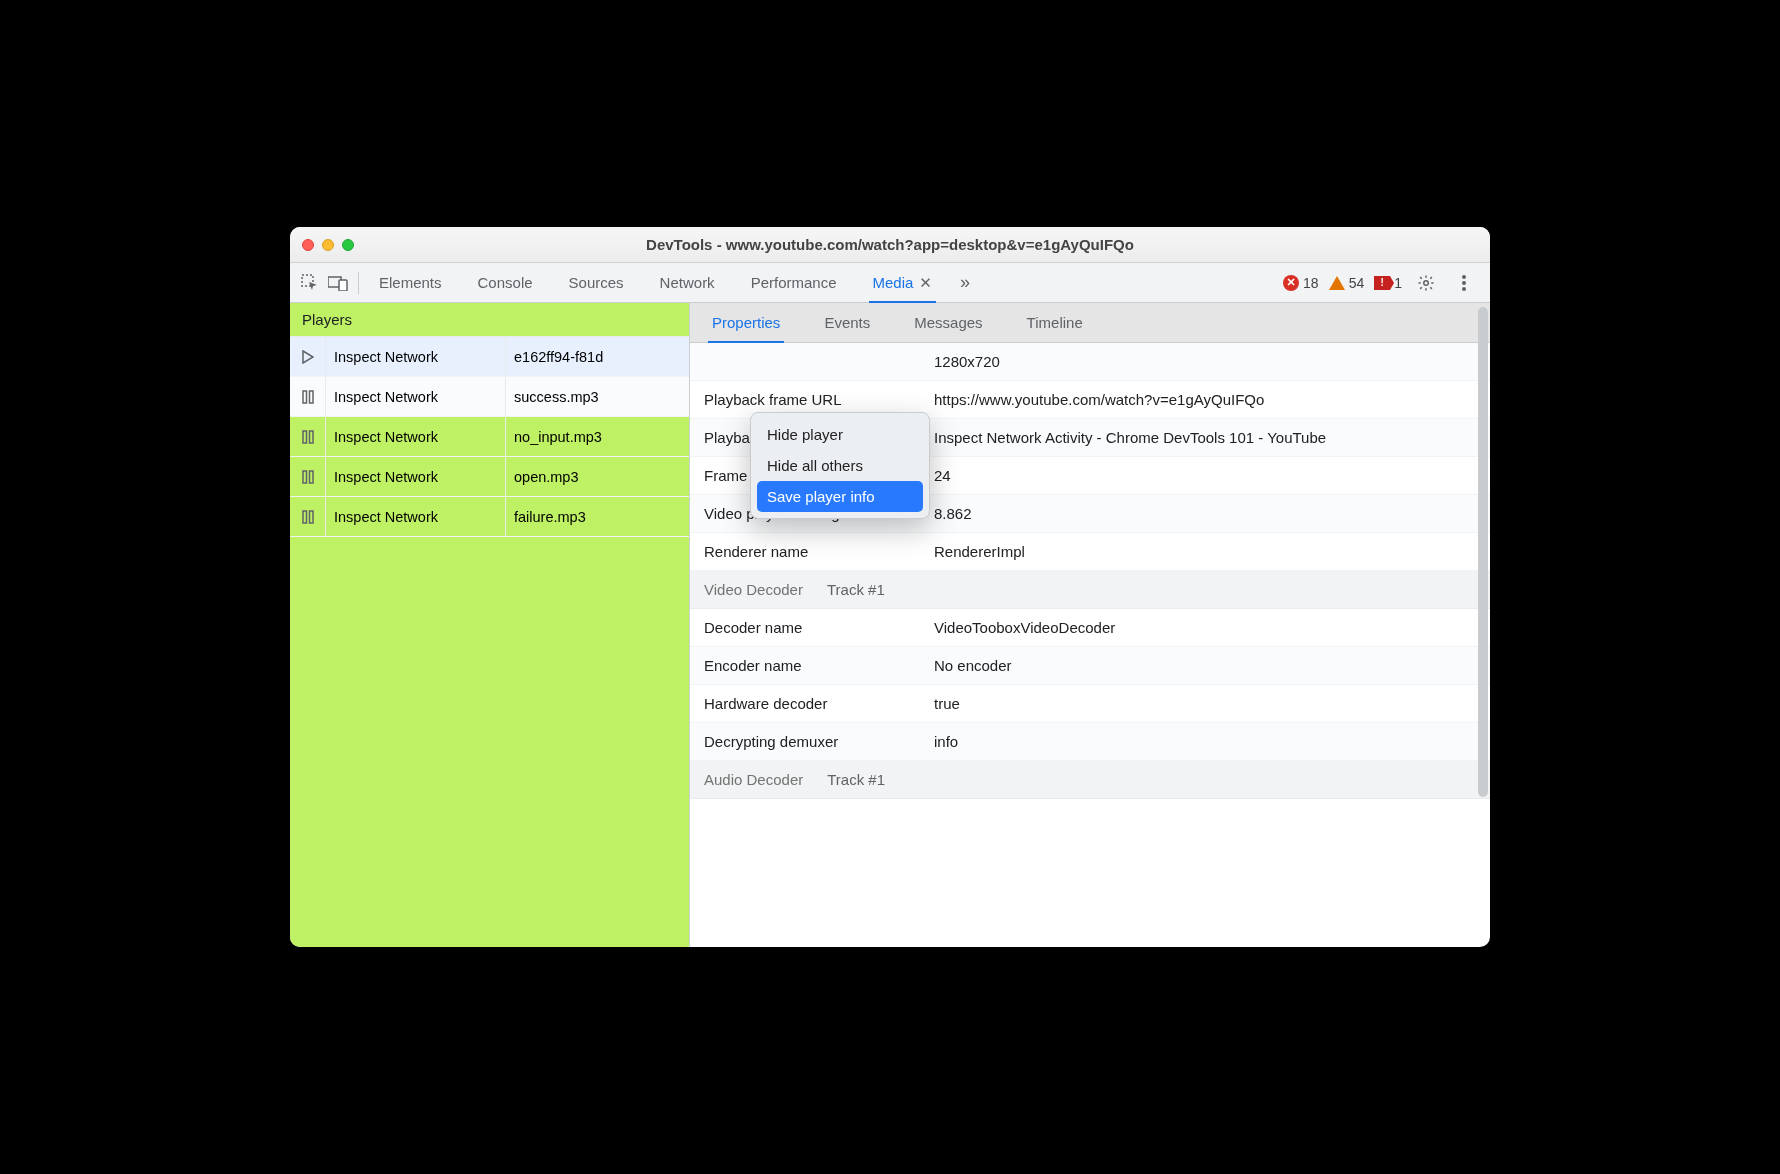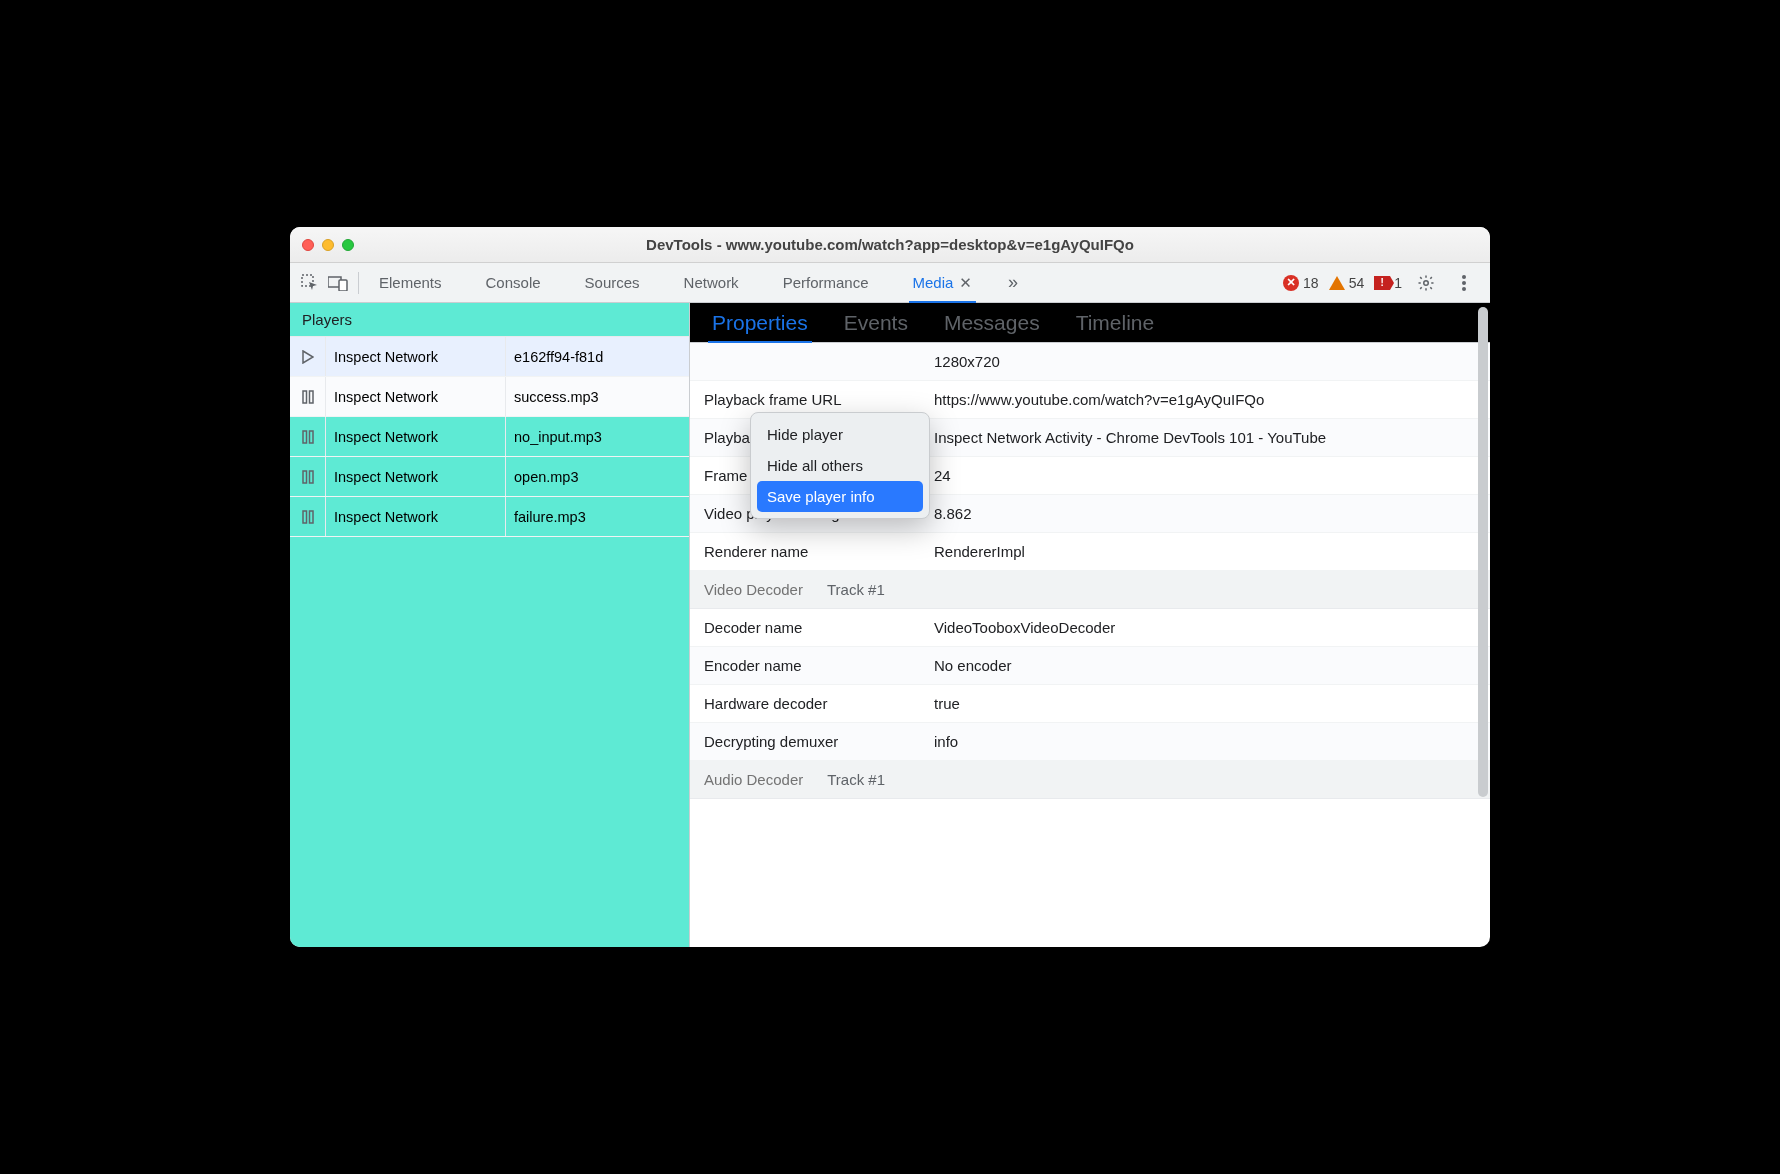--- a/index.html
+++ b/index.html
@@ -54,50 +54,50 @@
     border-bottom:1px solid #cacdd1;
     display:flex;
     align-items:center;
     padding:0 6px;
     font-size:15px;
     color:#5f6368;
   }
   .tb-icon { width:28px; height:28px; display:flex; align-items:center; justify-content:center; border-radius:4px; }
   .tb-icon svg { display:block; }
   .tb-sep { width:1px; height:22px; background:#cacdd1; margin:0 6px; }
-  .tabs { display:flex; gap:16px; align-items:center; }
+  .tabs { display:flex; gap:8px; align-items:center; }
   .tab {
     padding:0 14px; height:40px; display:flex; align-items:center; gap:6px;
     cursor:default;
   }
   .tab.active { color:#1a73e8; position:relative; }
   .tab.active::after { content:""; position:absolute; left:10px; right:10px; bottom:0; height:2px; background:#1a73e8; }
   .tab-close { font-size:15px; color:#5f6368; }
   .chevrons { padding:0 6px; font-size:18px; color:#5f6368;}
   .spacer { flex:1; }
   .status-group { display:flex; align-items:center; gap:10px; padding-right:6px; }
   .status-item { display:flex; align-items:center; gap:4px; font-size:14px; color:#444; }
   .icon-circle { width:16px; height:16px; border-radius:50%; background:#d93025; color:#fff; font-size:11px; display:flex; align-items:center; justify-content:center; font-weight:700;}
   .icon-tri { width:0; height:0; border-left:8px solid transparent; border-right:8px solid transparent; border-bottom:14px solid #e37400; position:relative;}
   .icon-flag { width:16px; height:14px; background:#c5221f; color:#fff; font-size:10px; display:flex; align-items:center; justify-content:center; font-weight:700; position:relative;}
   .icon-flag::after { content:""; position:absolute; right:-4px; top:0; width:0; height:0; border-top:7px solid transparent; border-bottom:7px solid transparent; border-left:4px solid #c5221f;}
   .gear, .kebab { width:28px; height:28px; display:flex; align-items:center;justify-content:center; color:#5f6368; }
   
   .main { flex:1; display:flex; overflow:hidden; }
-  .sidebar { width:400px; border-right:1px solid #cacdd1; display:flex; flex-direction:column; background:#5eead4;}
+  .sidebar { width:400px; border-right:1px solid #cacdd1; display:flex; flex-direction:column; background:#bef264;}
   .sidebar-header { padding:8px 12px; font-size:15px; color:#202124; border-bottom:1px solid #e8eaed;}
   .player-row { display:flex; align-items:center; height:40px; border-bottom:1px solid #f1f3f4; font-size:14.5px;}
   .player-row.selected { background:#e8f0fe; }
   .player-row.hov { background:#fafbfd; }
   .pi-icon { width:36px; display:flex; align-items:center; justify-content:center; color:#5f6368; border-right:1px solid #e8eaed; height:100%; }
   .pi-name { width:180px; padding:0 8px; border-right:1px solid #e8eaed; height:100%; display:flex; align-items:center;}
   .pi-file { flex:1; padding:0 8px; white-space:nowrap; overflow:hidden; text-overflow:ellipsis; }
   
   .rpanel { flex:1; display:flex; flex-direction:column; position:relative;}
-  .subtabs { height:40px; border-bottom:1px solid #cacdd1; display:flex; align-items:center; background:#000000; padding:0 8px; gap:8px; font-size:21px;}
+  .subtabs { height:40px; border-bottom:1px solid #cacdd1; display:flex; align-items:center; background:#e5e5e5; padding:0 8px; gap:16px; font-size:15px;}
   .subtab { padding:0 14px; height:40px; display:flex; align-items:center; color:#5f6368; }
   .subtab.active { color:#1a73e8; position:relative;}
   .subtab.active::after { content:""; position:absolute; left:10px; right:10px; bottom:0; height:2px; background:#1a73e8; }
   .proplist { flex:1; overflow:auto; font-size:15px; }
   .prow { display:flex; padding:10px 14px; border-bottom:1px solid #f1f3f4; align-items:center; }
   .prow:nth-child(odd){ background:#fafbfd; }
   .prow .k { width:230px; flex-shrink:0; color:#202124; }
   .prow .v { flex:1; color:#202124; }
   .section-head { display:flex; gap:24px; padding:10px 14px; font-size:15px; border-bottom:1px solid #e8eaed; background:#f1f3f4;}
   .section-head .sh-main { color:#737373; position:relative; }

